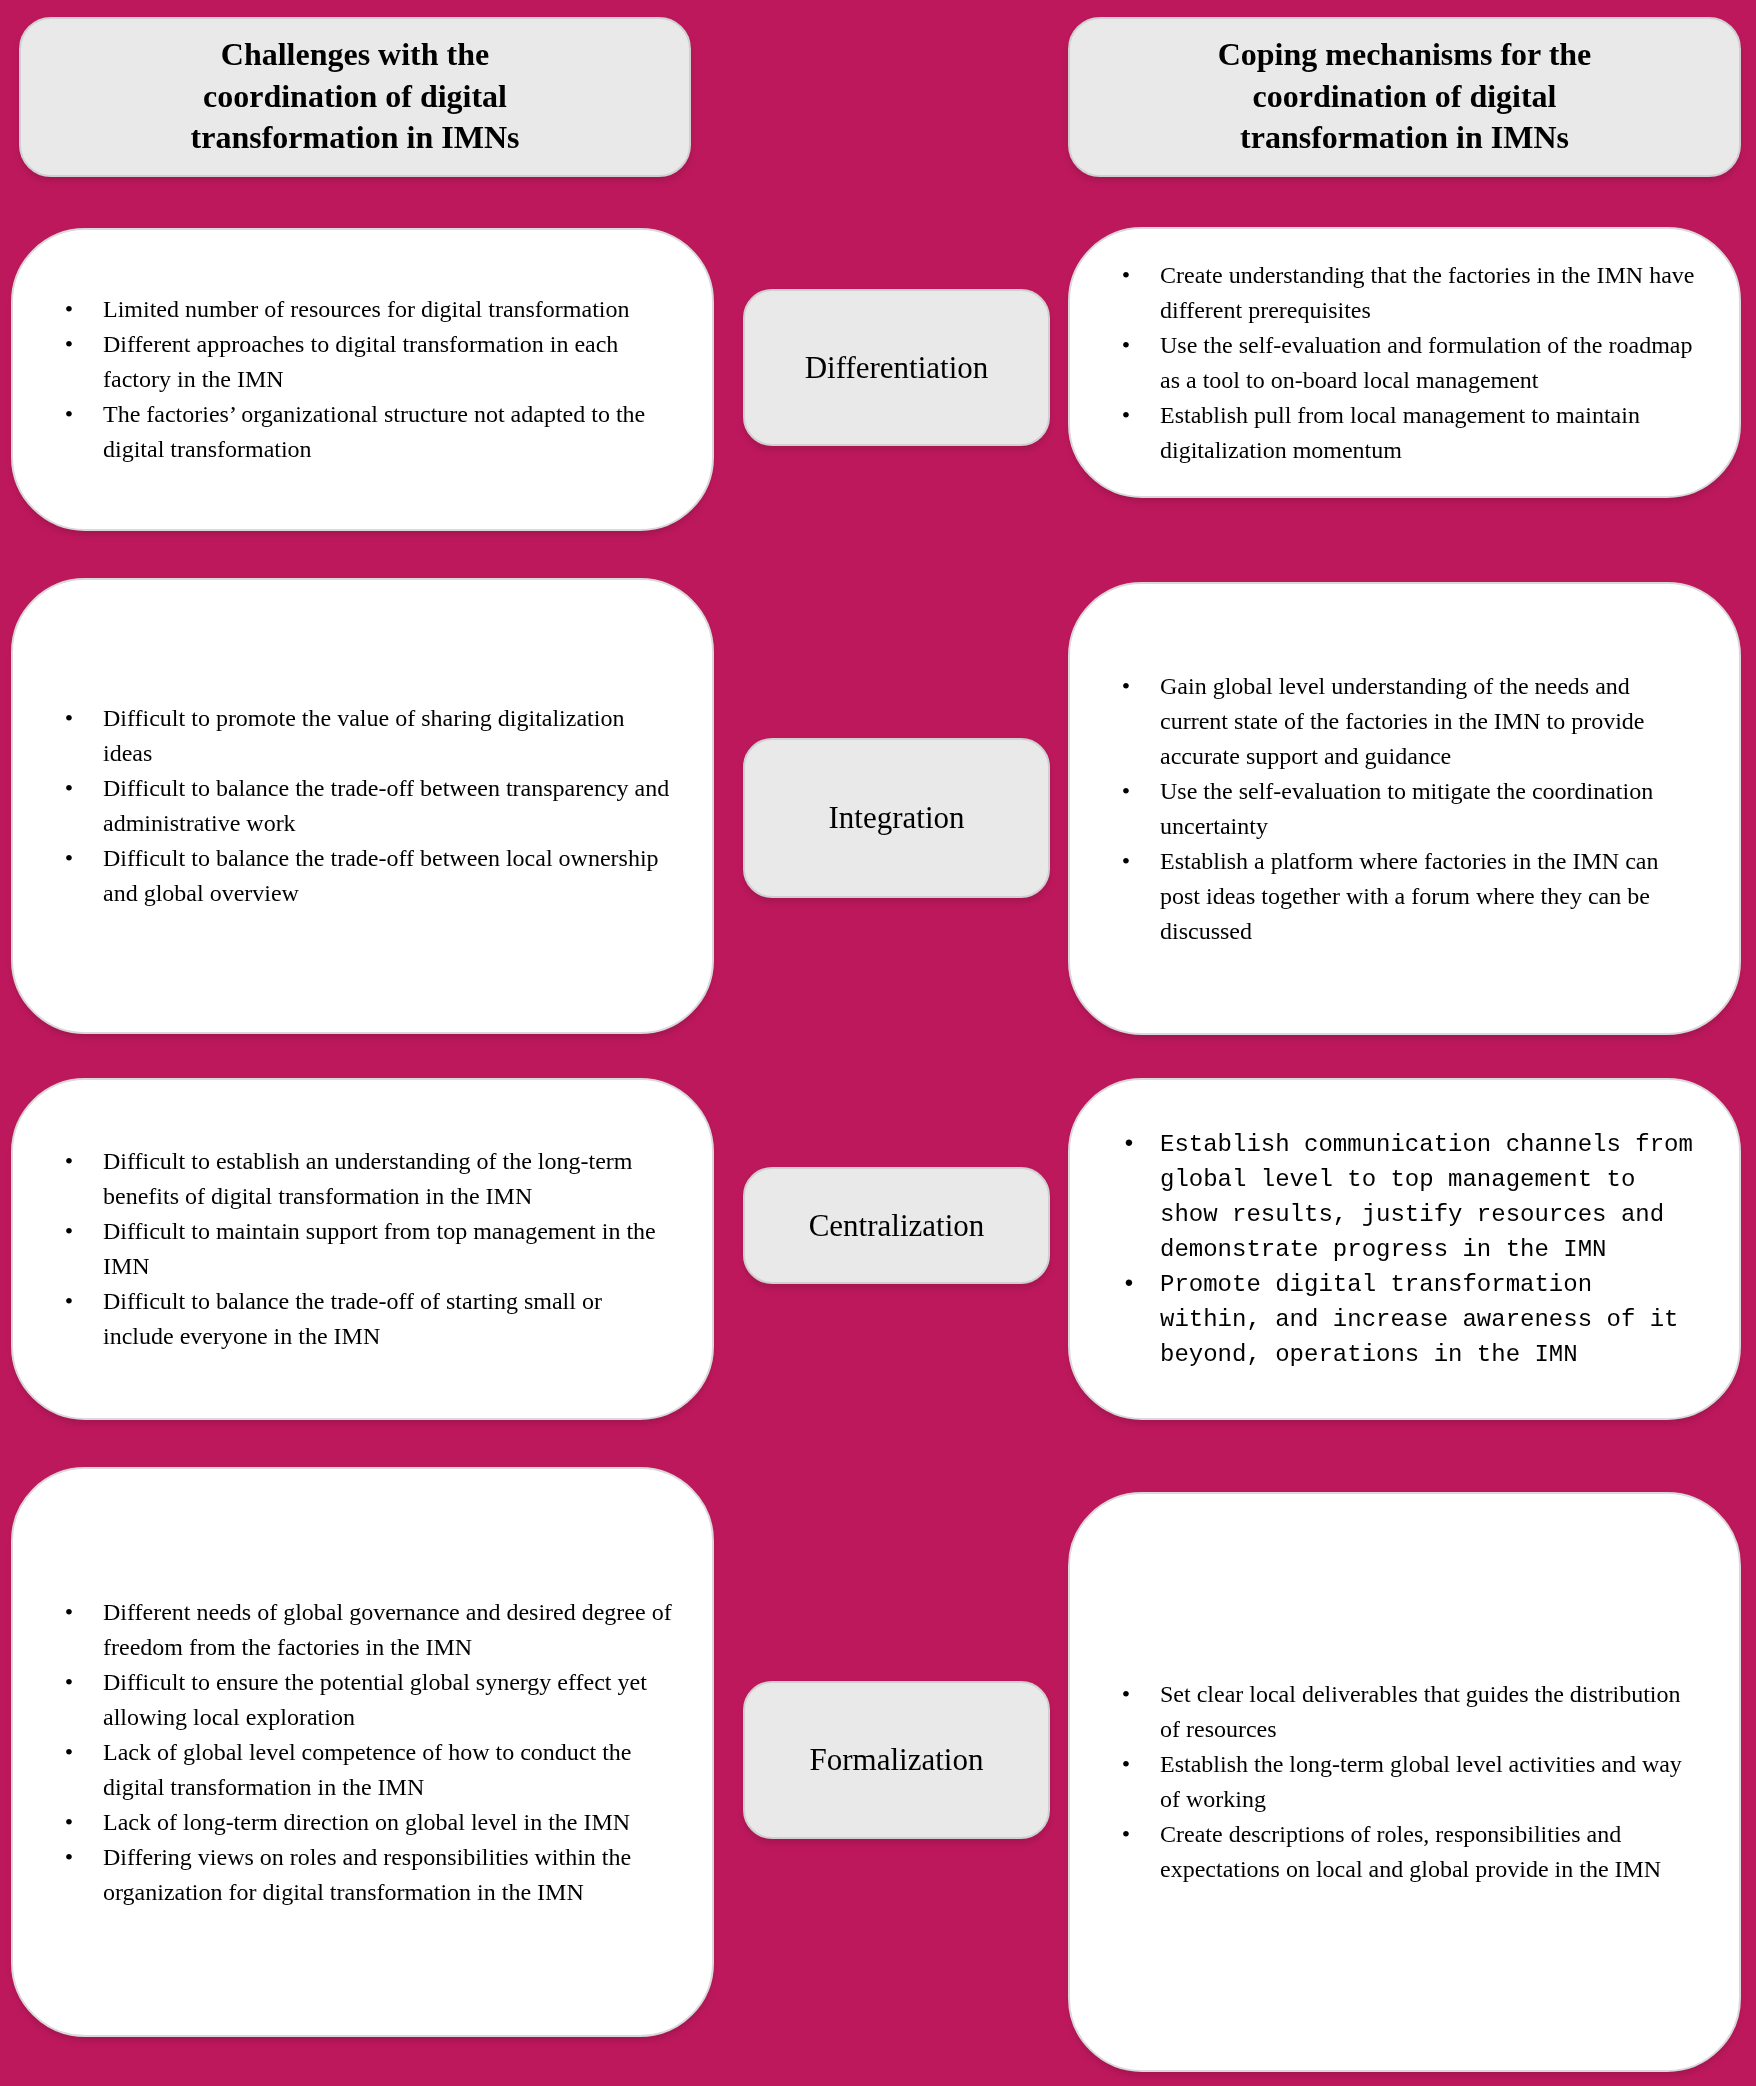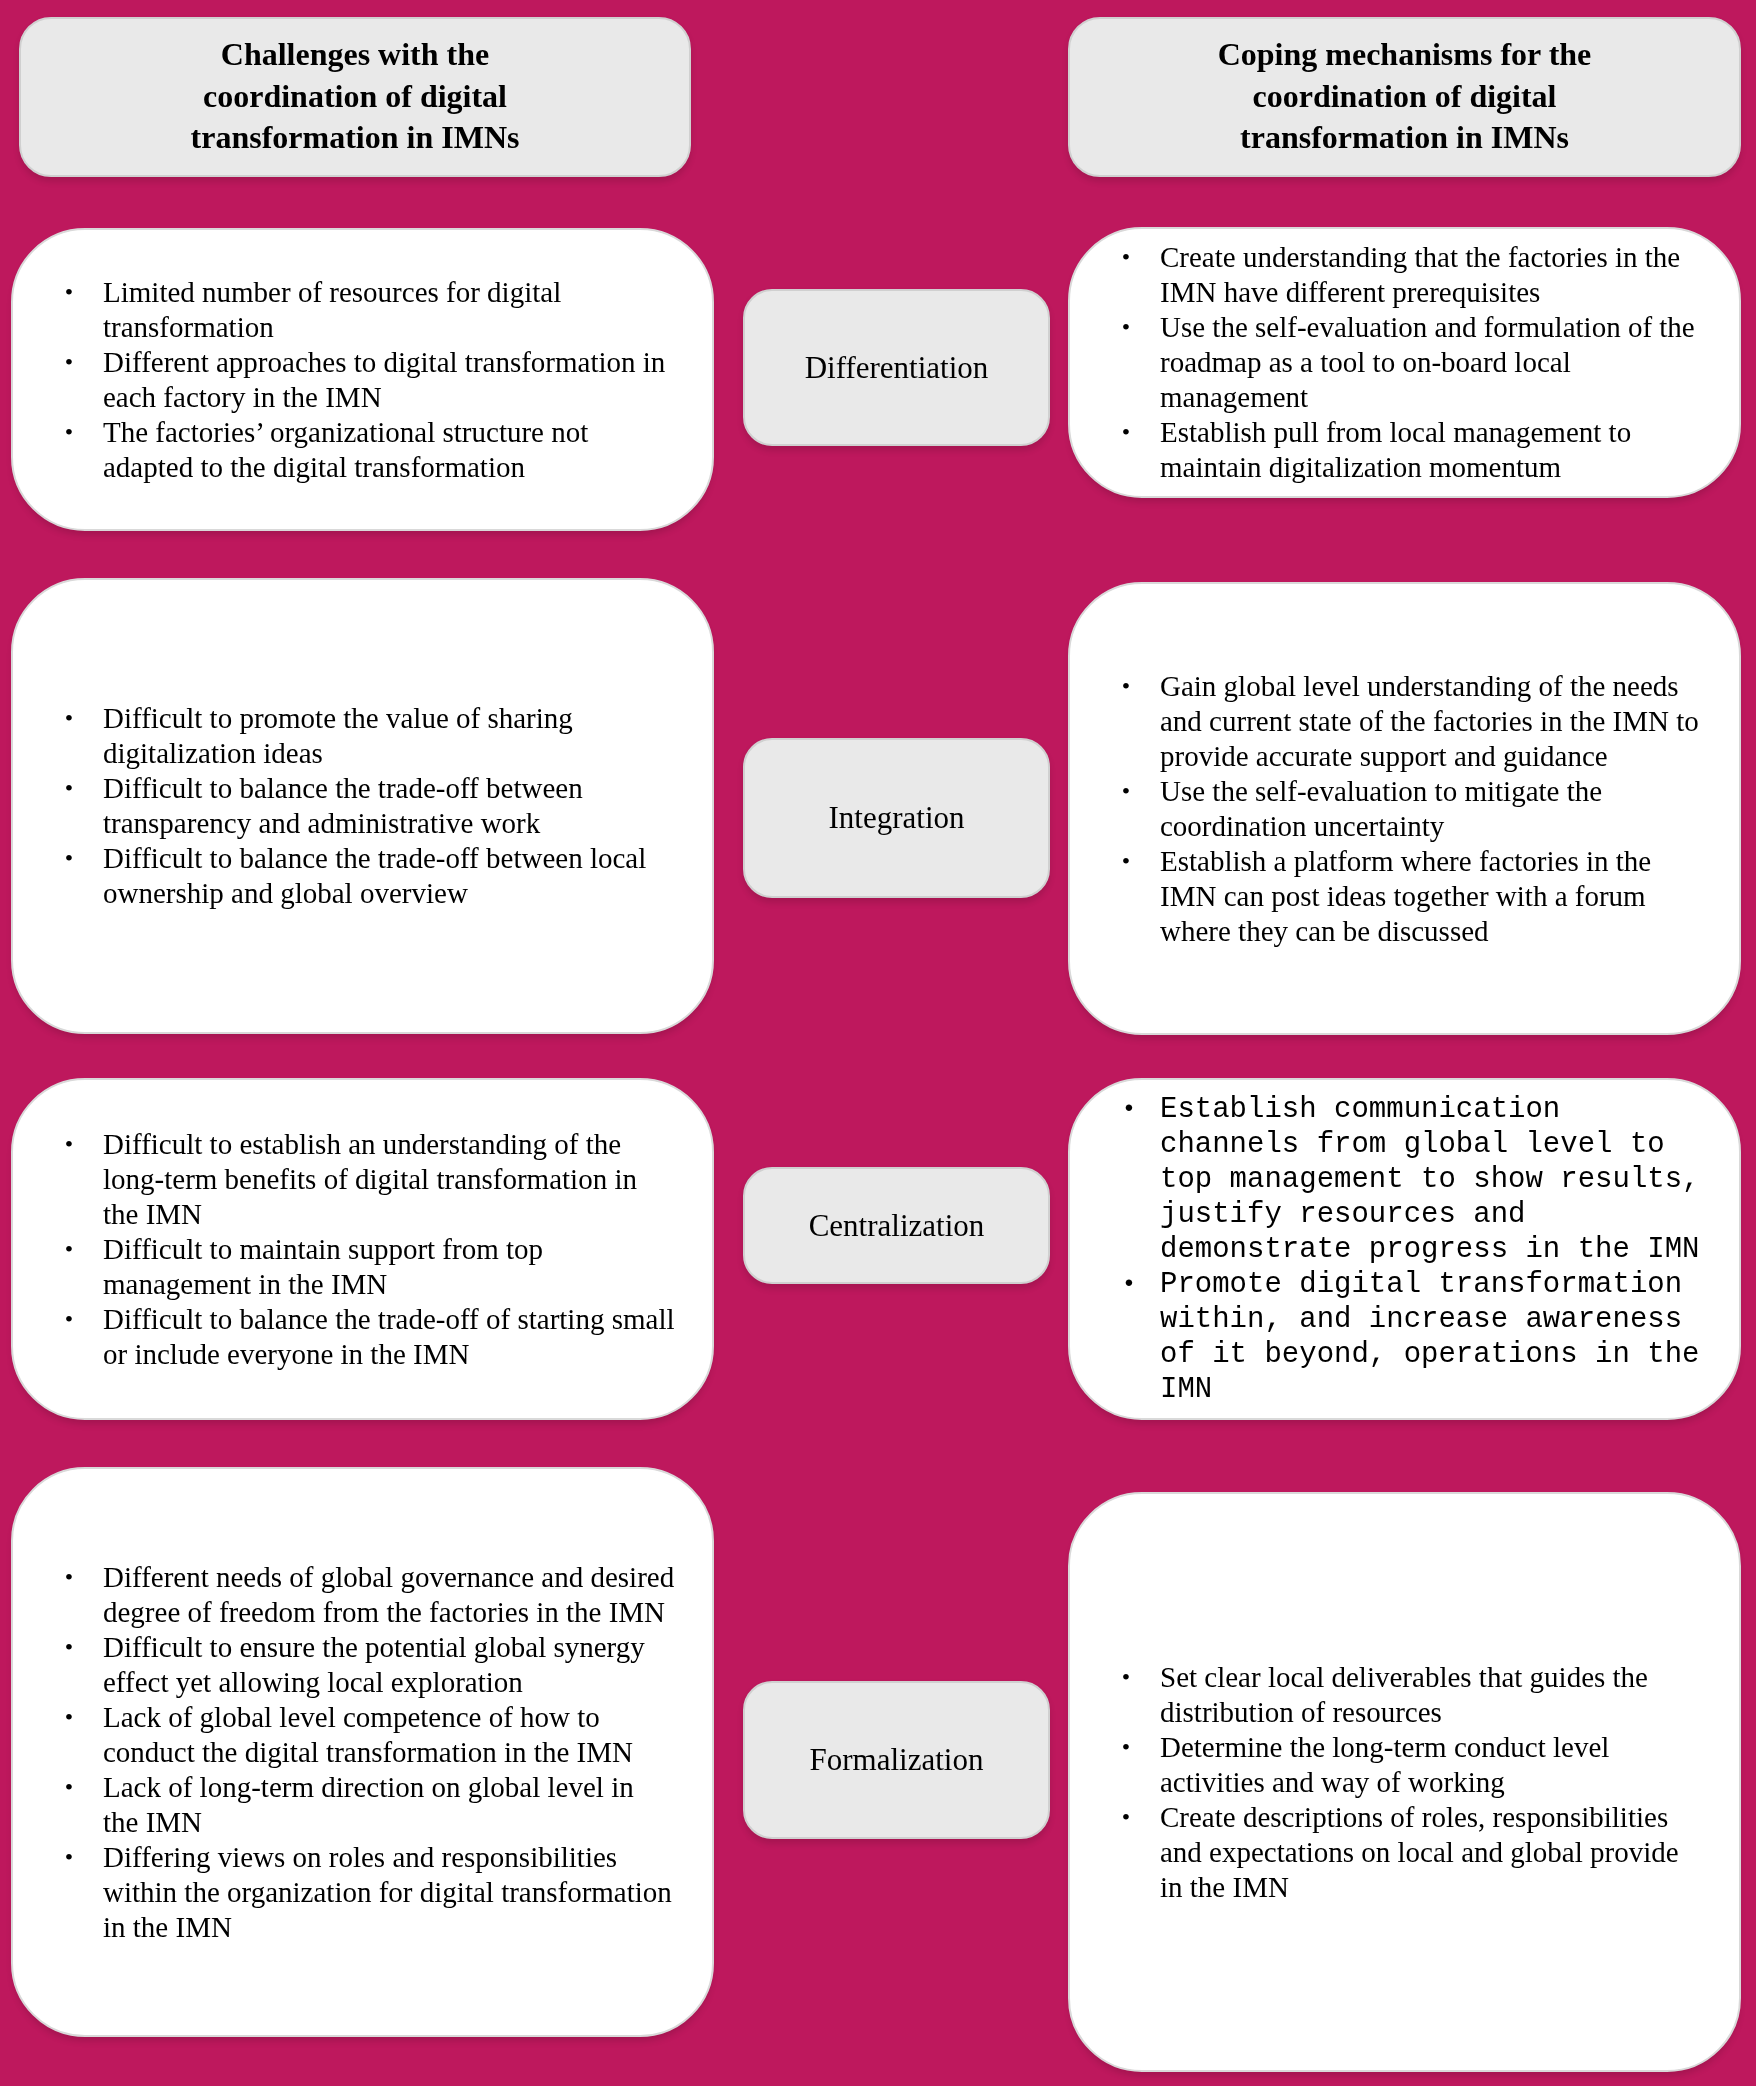--- a/index.html
+++ b/index.html
@@ -41,21 +41,21 @@
     border:2.2px solid var(--content-border);
     border-radius:74px;
     display:flex;align-items:center;
     padding:7.7px 36px 7.7px 33px;
     box-shadow:0 5.5px 7.7px -2.2px rgba(0,0,0,.14);
   }
   .bullets{list-style:none;width:100%;}
   .bullets li{
     position:relative;
     padding-left:57px;
-    font-size:29px;
+    font-size:24px;
     line-height:35px;
   }
   .bullets li::before{
     content:"\2022";
     position:absolute;
     left:18.7px;
     top:0;
     font-size:24px;
   }
 
@@ -149,20 +149,20 @@
             <li>Lack of long-term direction on global level in the IMN</li>
             <li>Differing views on roles and responsibilities within the organization for digital transformation in the IMN</li>
           </ul>
     </div>
     <div class="label-box" style="position: absolute; left: 743px; width: 307px; top: 1681px; height: 158px;">
       <span class="label-text">Formalization</span>
     </div>
     <div class="content-box right-col" style="position: absolute; left: 1068px; width: 673px; top: 1492px; height: 580px;">
       <ul class="bullets">
             <li>Set clear local deliverables that guides the distribution of resources</li>
-            <li>Determine the long-term conduct level activities and way of working</li>
+            <li>Establish the long-term global level activities and way of working</li>
             <li>Create descriptions of roles, responsibilities and expectations on local and global provide in the IMN</li>
           </ul>
     </div>
   </section>
 </div>
 </div>
 
 
 </body></html>

